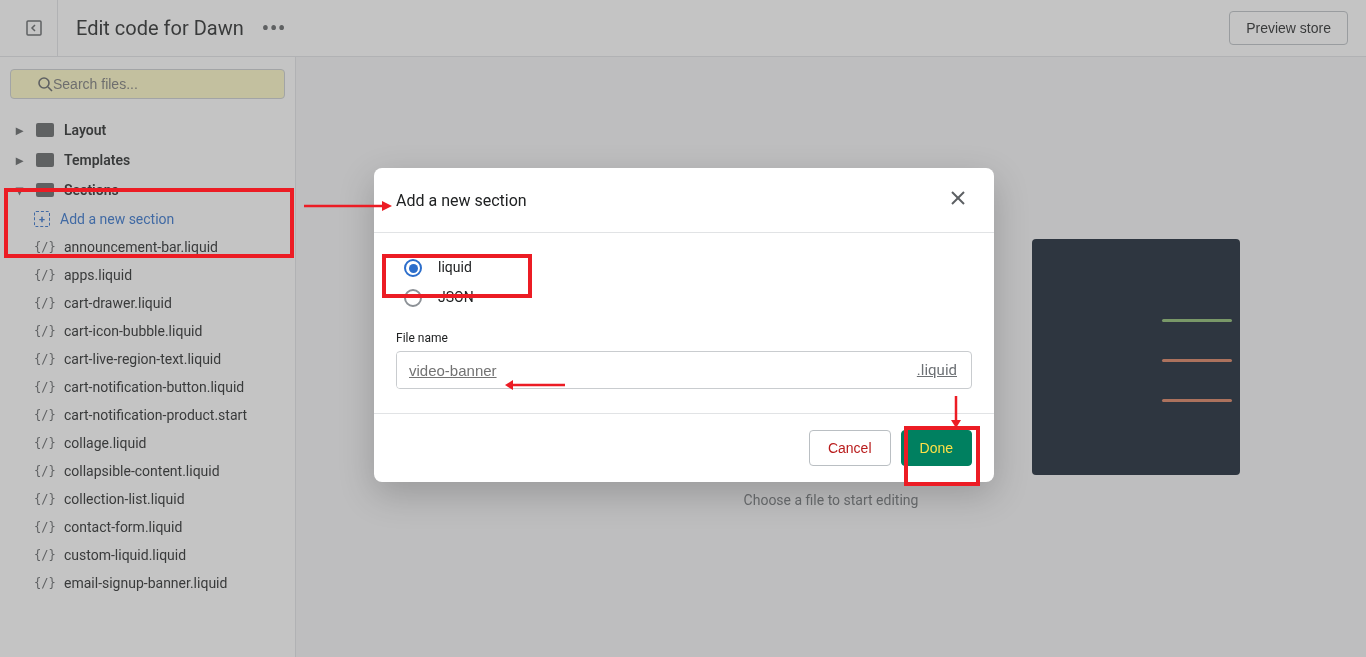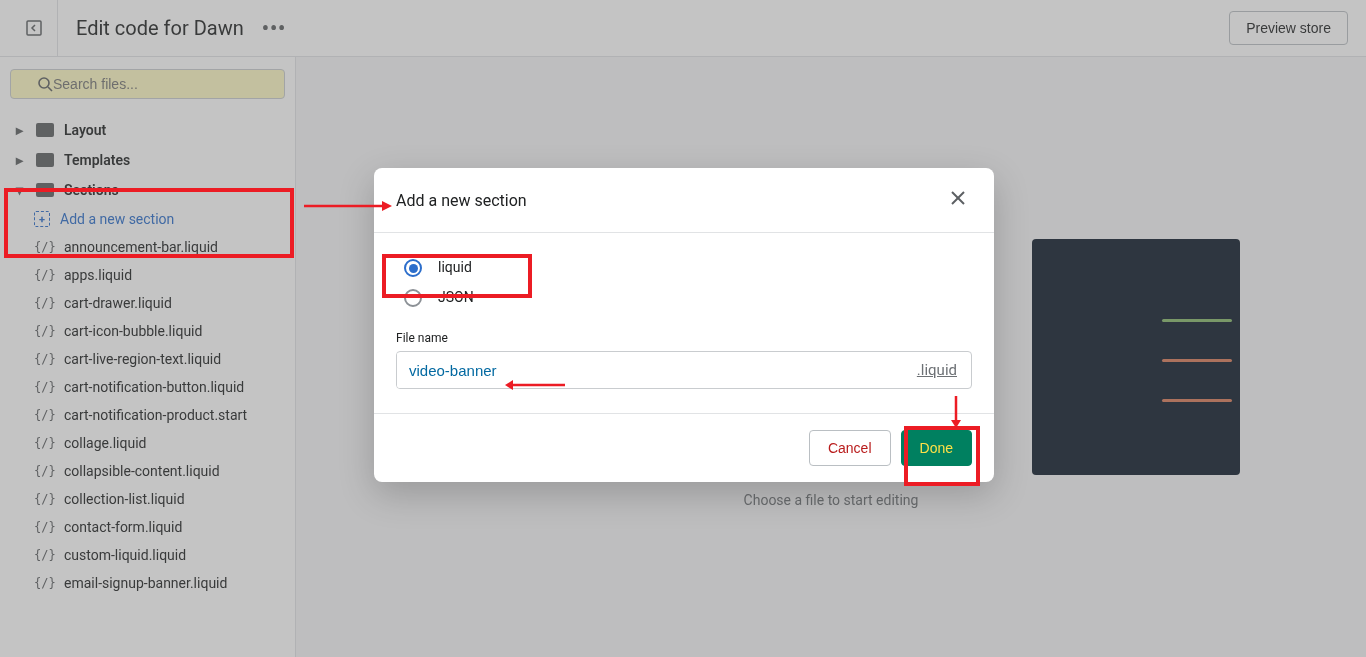--- a/index.html
+++ b/index.html
@@ -265,21 +265,22 @@
       border: 1px solid #c9cccf;
       border-radius: 4px;
       overflow: hidden;
     }
     .filename-input {
       flex: 1;
       border: none;
       outline: none;
       padding: 9px 12px;
       font-size: 15px;
-      color: #0369a1;
+      color: #737373;
+      text-decoration: underline;
     }
     .filename-ext {
       padding: 9px 14px;
       color: #6d7175;
       font-size: 15px;
       text-decoration: underline;
     }
 
     .modal-footer {
       border-top: 1px solid #e1e3e5;

